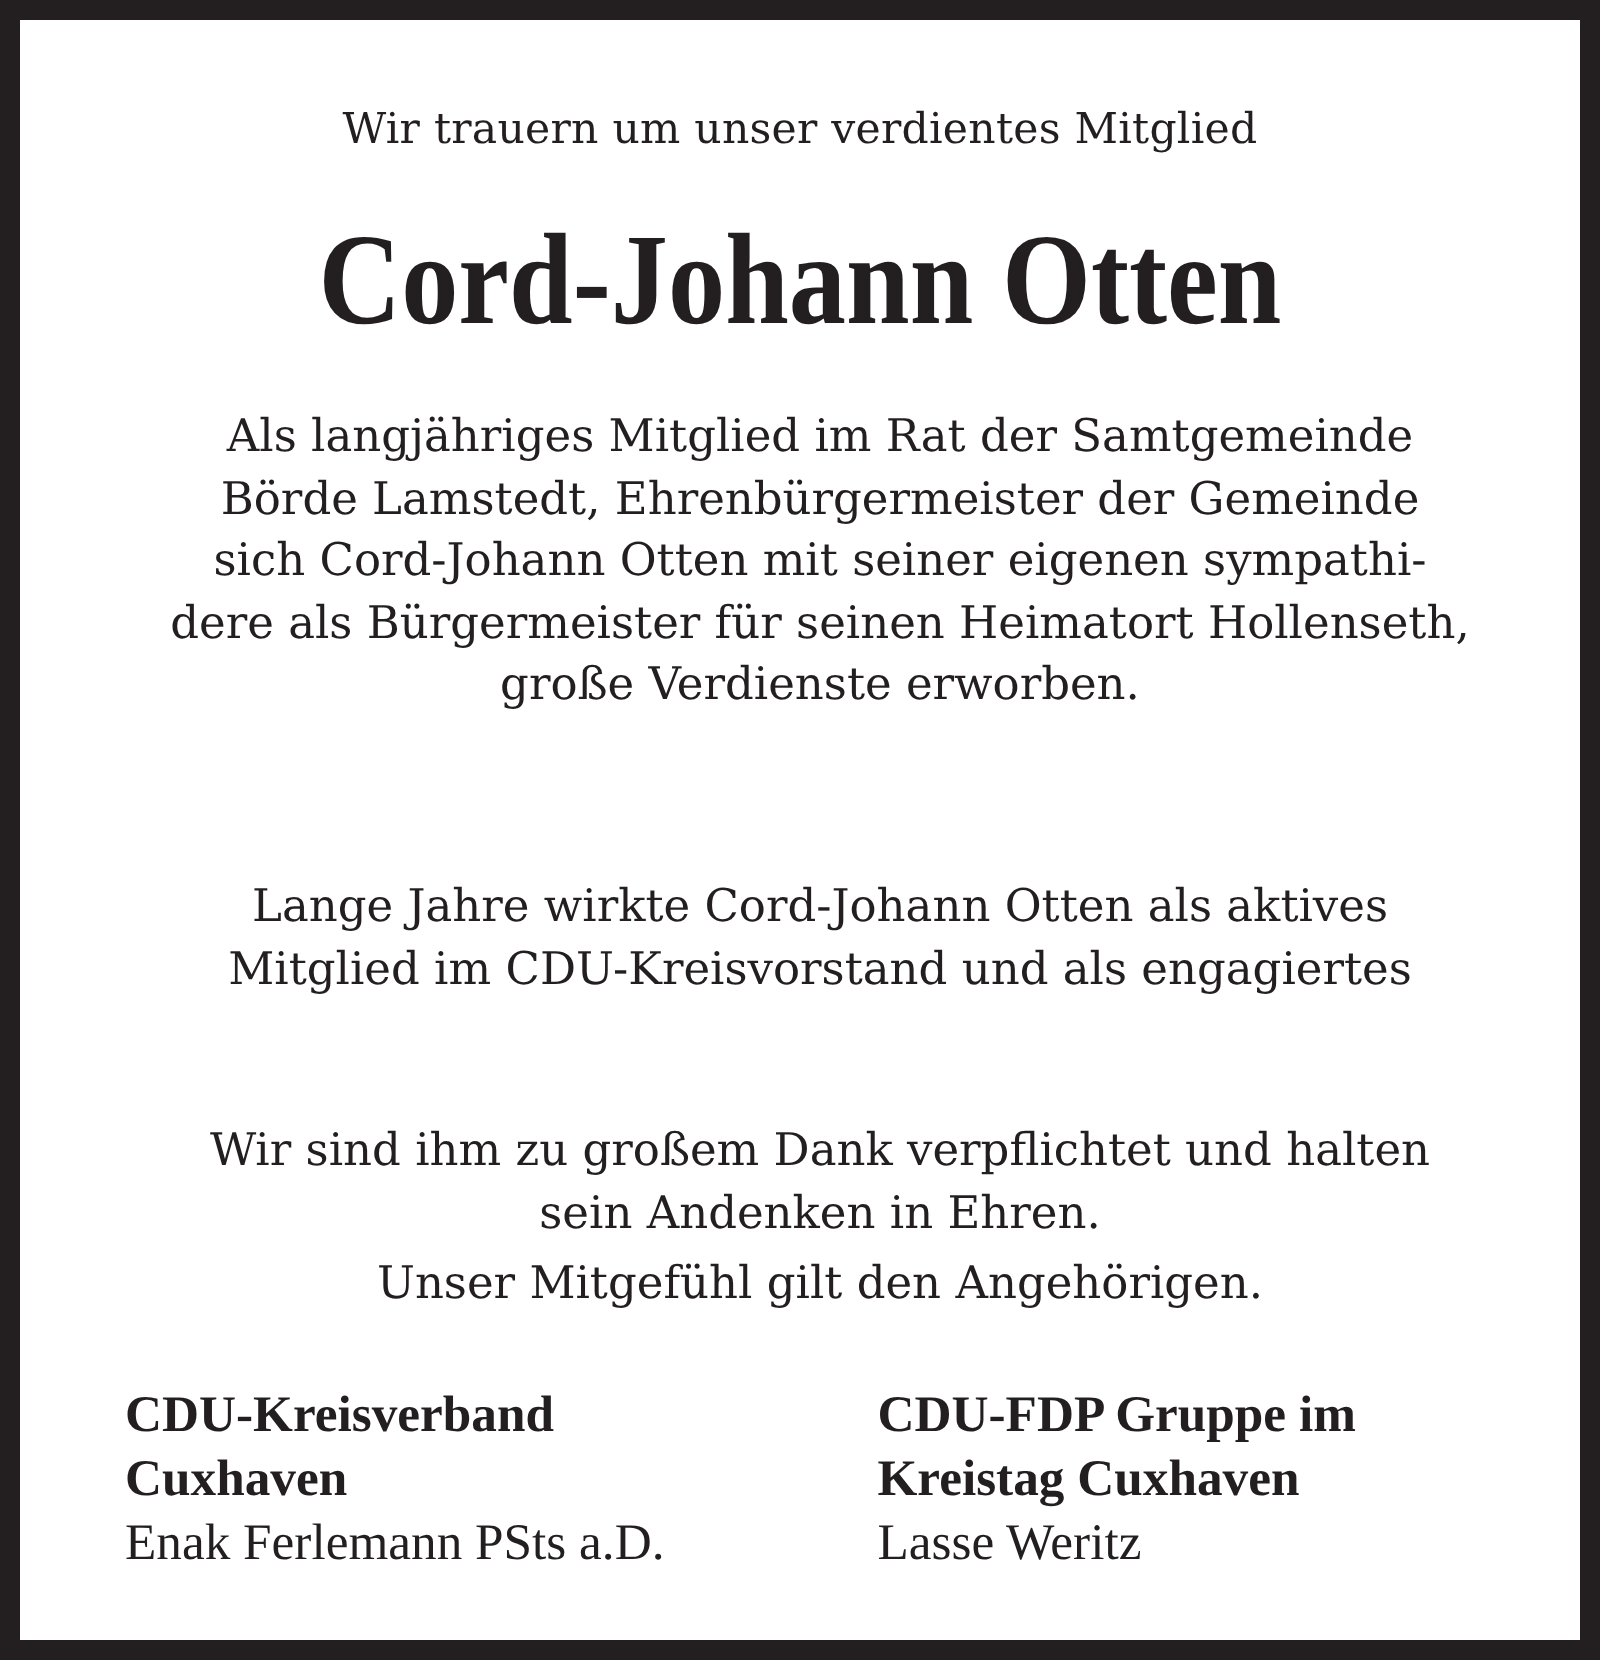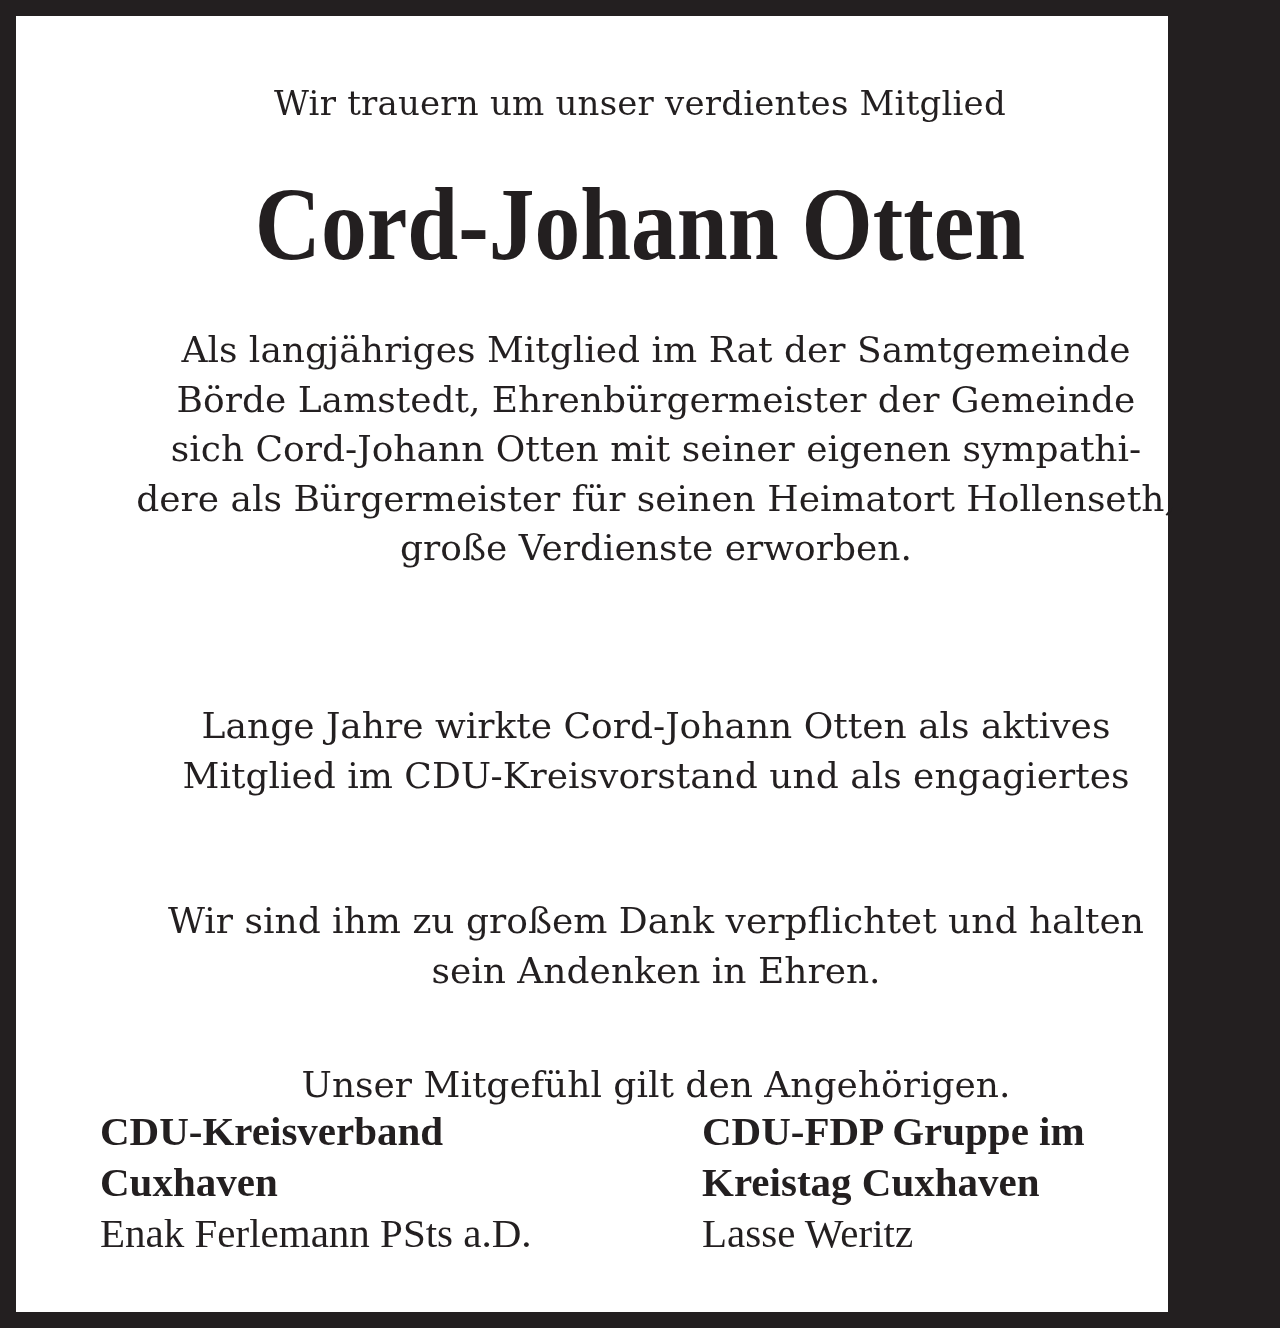--- a/index.html
+++ b/index.html
@@ -9,21 +9,21 @@
     }
     body {
       width: 1280px;
       height: 1328px;
       overflow: hidden;
     }
     .frame {
       position: absolute;
       left: 16px;
       top: 16px;
-      width: 1152px;
+      width: 1248px;
       height: 1296px;
       background: #ffffff;
       color: #231f20;
       font-family: "DejaVu Serif", "Liberation Serif", serif;
     }
     .intro {
       position: absolute;
       left: 0;
       top: 66px;
       width: 1248px;
@@ -57,21 +57,21 @@
       line-height: 49.5px;
     }
     .para .line {
       display: block;
       white-space: nowrap;
       padding-left: 32px;
     }
     .p1 { top: 309px; }
     .p2 { top: 685px; }
     .p3 { top: 880px; }
-    .p4 { top: 1044px; }
+    .p4 { top: 986px; }
 
     .sig {
       position: absolute;
       top: 1090px;
       font-size: 36px;
       line-height: 51px;
       white-space: nowrap;
     }
     .sig-left { left: 84px; }
     .sig-right { left: 686px; }

